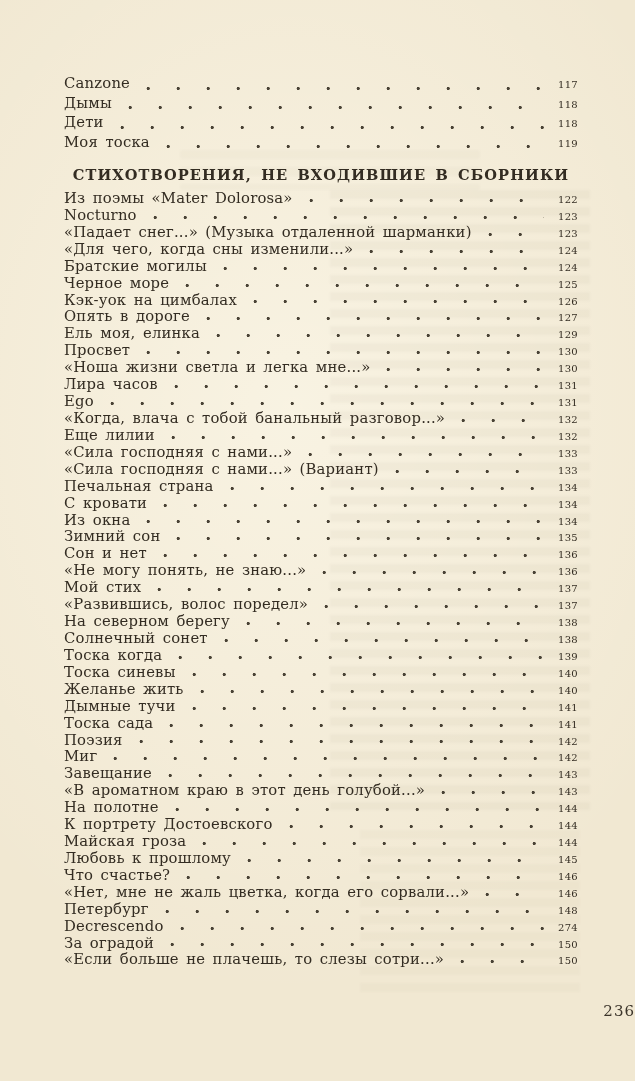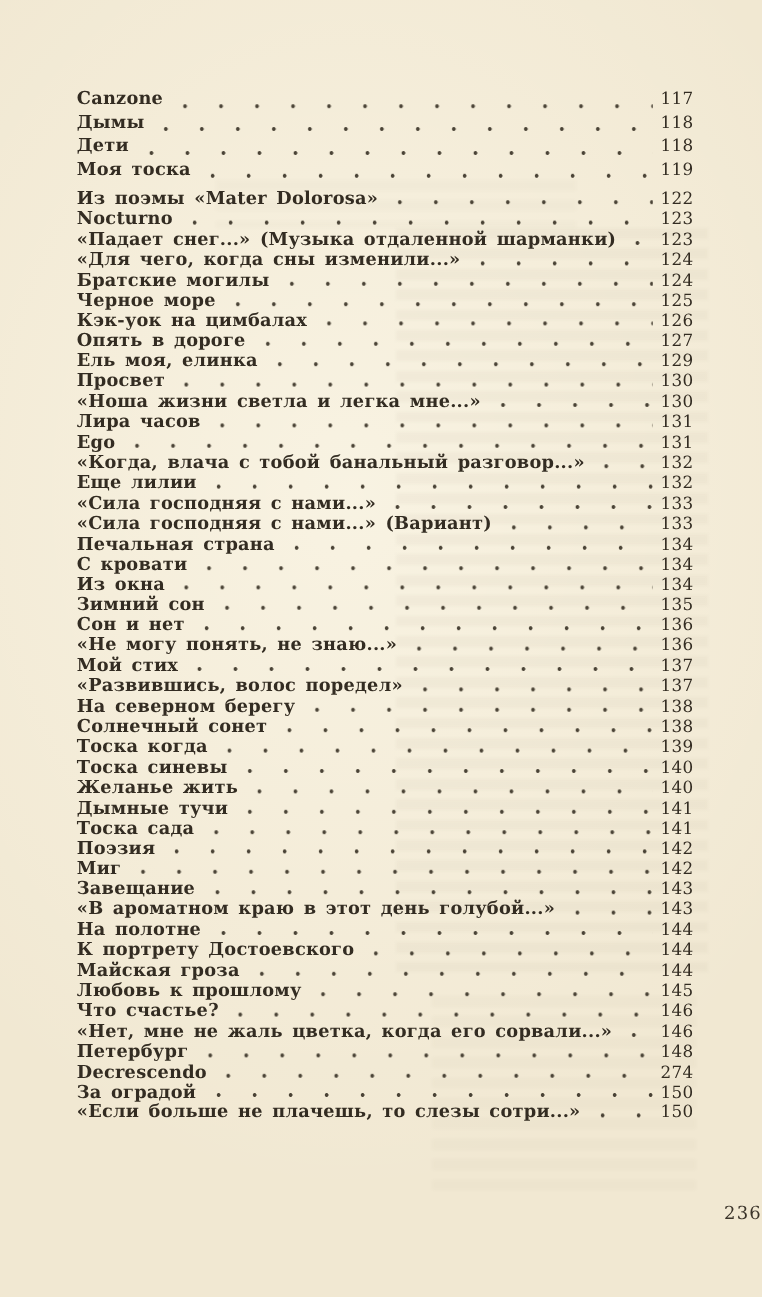--- a/index.html
+++ b/index.html
@@ -37,35 +37,34 @@
     display:flex;
     align-items:baseline;
     white-space:nowrap;
   }
   .toc-top .toc-row{height:19.5px;}
   .toc-main .toc-row{height:16.93px;}
   .toc-title{
     font-size:14.8px;
     word-spacing:2.5px;
     letter-spacing:.2px;
-    font-weight:bold;
   }
   .toc-leader{
     flex:1 1 auto;
     align-self:flex-end;
     height:12px;
     min-width:14px;
     margin:0 4px 0 10px;
     background-image:radial-gradient(circle at 2.2px 50%, var(--dot) 1.25px, rgba(0,0,0,0) 1.9px);
     background-size:30px 5px;
     background-repeat:repeat-x;
     background-position:left 6px bottom 3px;
   }
   .toc-page{
-    font-size:14px;
+    font-size:10px;
     min-width:30px;
     text-align:right;
     letter-spacing:.3px;
   }
 
   .toc-top{padding-top:74px;}
   .section-heading{
     margin-top:14px;
     height:18px;
     text-align:center;
@@ -114,20 +113,21 @@
     <span class="toc-page">118</span>
   </div>
 
   <div class="toc-row">
     <span class="toc-title">Моя тоска</span>
     <span class="toc-leader"></span>
     <span class="toc-page">119</span>
   </div>
 </div>
 
+  <div class="section-heading">СТИХОТВОРЕНИЯ, НЕ ВХОДИВШИЕ В СБОРНИКИ</div>
 
   <div class="toc-main">
   <div class="toc-row">
     <span class="toc-title">Из поэмы «Mater Dolorosa»</span>
     <span class="toc-leader"></span>
     <span class="toc-page">122</span>
   </div>
 
   <div class="toc-row">
     <span class="toc-title">Nocturno</span>

